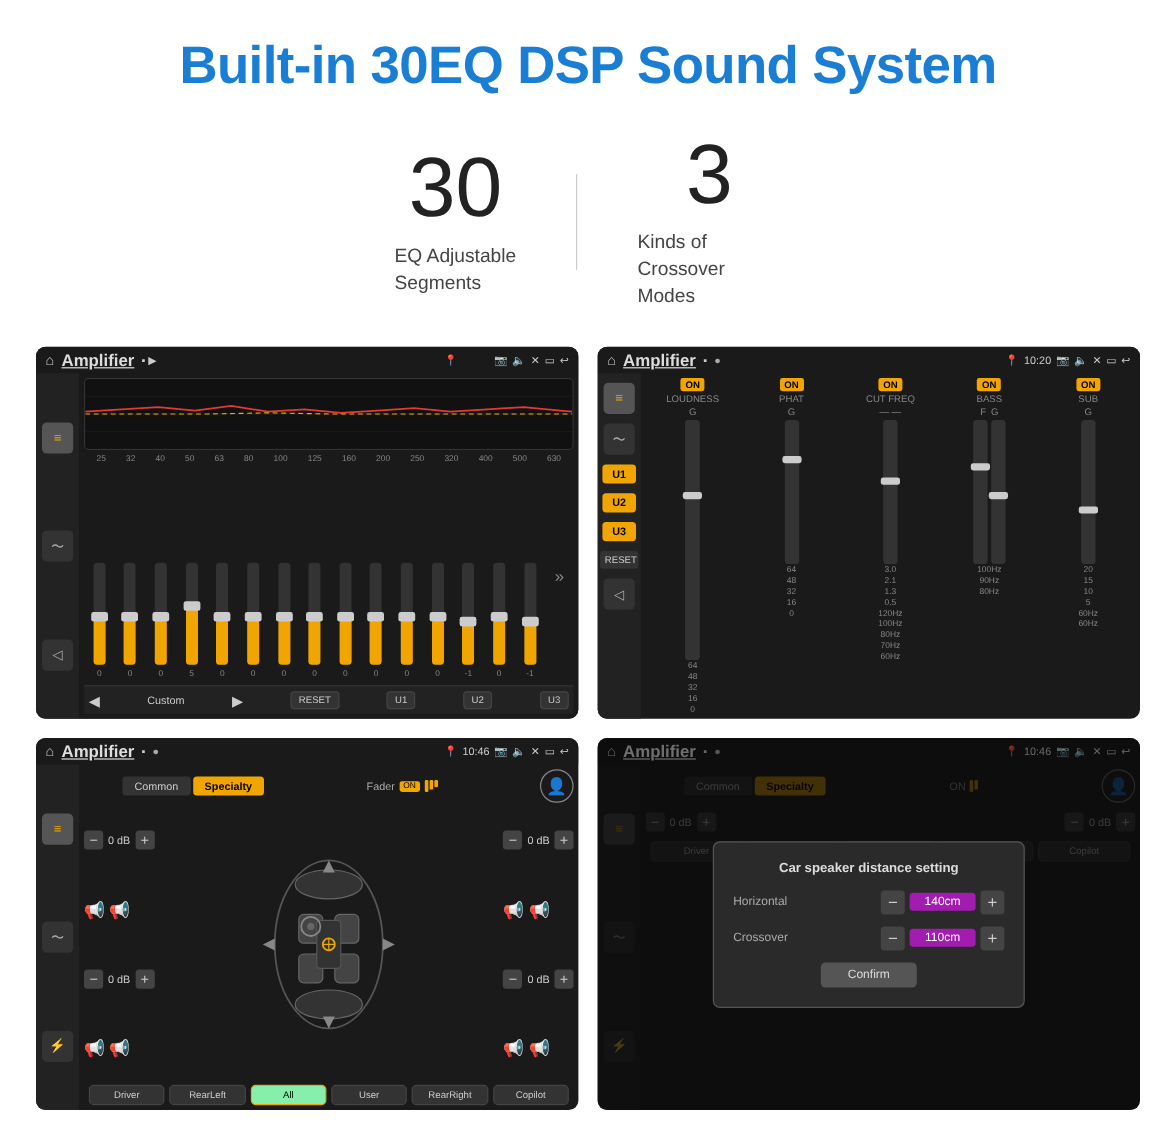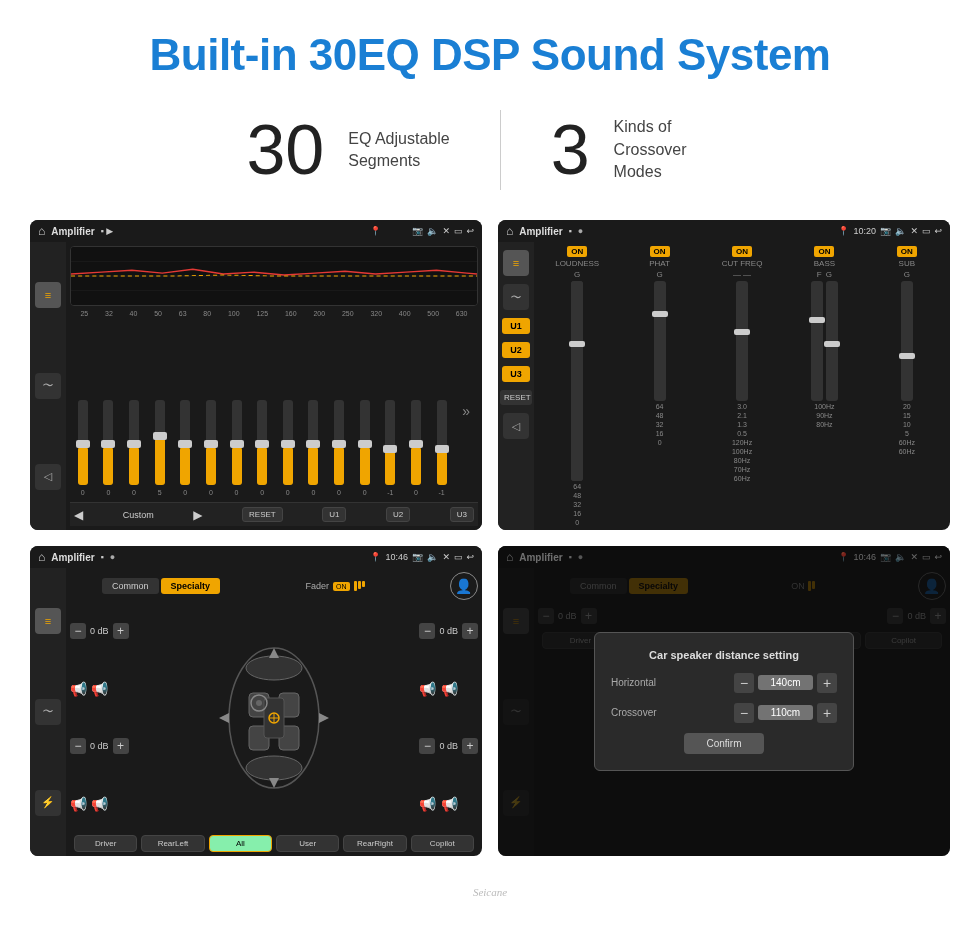--- a/index.html
+++ b/index.html
@@ -27,22 +27,23 @@
     .stats-row {
       display: flex;
       justify-content: center;
       align-items: center;
       gap: 0;
       padding: 20px 0 30px;
     }
     .stat-item {
       display: flex;
       align-items: center;
-      gap: 24px;
+      gap: 12px;
       padding: 0 50px;
+      flex-direction: column;
     }
     .stat-number {
       font-size: 70px;
       font-weight: 300;
       color: #222;
       line-height: 1;
     }
     .stat-label {
       font-size: 16px;
       color: #444;
@@ -78,21 +79,21 @@
       justify-content: space-between;
       padding: 4px 8px;
       background: #1a1a1a;
       color: #ccc;
       font-size: 9px;
       height: 22px;
     }
     .status-left { display: flex; align-items: center; gap: 6px; }
     .status-right { display: flex; align-items: center; gap: 4px; }
     .home-icon { font-size: 12px; color: #ccc; }
-    .app-title { font-size: 10px; color: #ddd; font-weight: bold; }
+    .app-title { font-size: 14px; color: #ddd; font-weight: bold; text-decoration: underline; }
 
     
     .eq-screen { padding: 0; }
     .eq-content {
       display: flex;
       height: calc(100% - 22px);
     }
     .sidebar-icons {
       width: 36px;
       background: #222;
@@ -494,21 +495,21 @@
       background: #444;
       border-radius: 3px;
       display: flex;
       align-items: center;
       justify-content: center;
       color: #ccc;
       font-size: 14px;
       cursor: pointer;
     }
     .dist-value {
-      background: #737373;
+      background: #a21caf;
       color: #fff;
       font-size: 10px;
       padding: 2px 8px;
       border-radius: 3px;
       min-width: 55px;
       text-align: center;
     }
     .confirm-btn {
       display: block;
       width: 80px;

